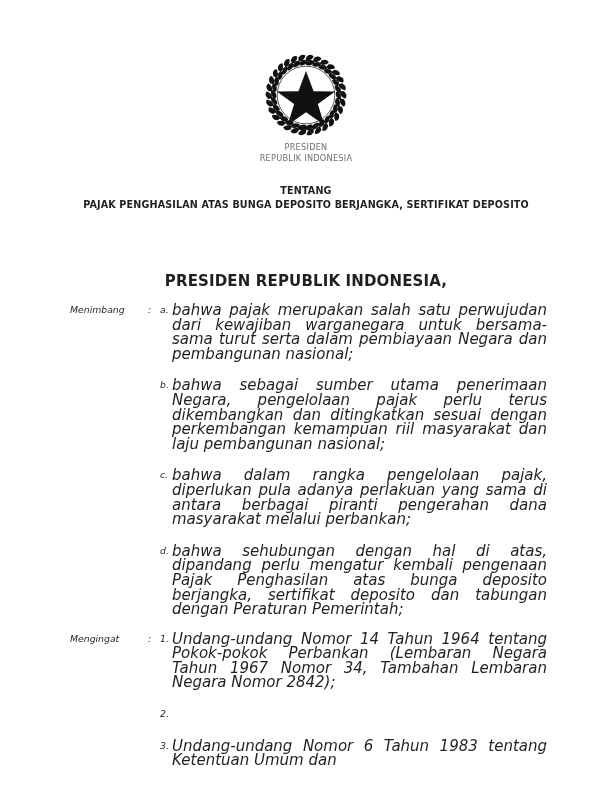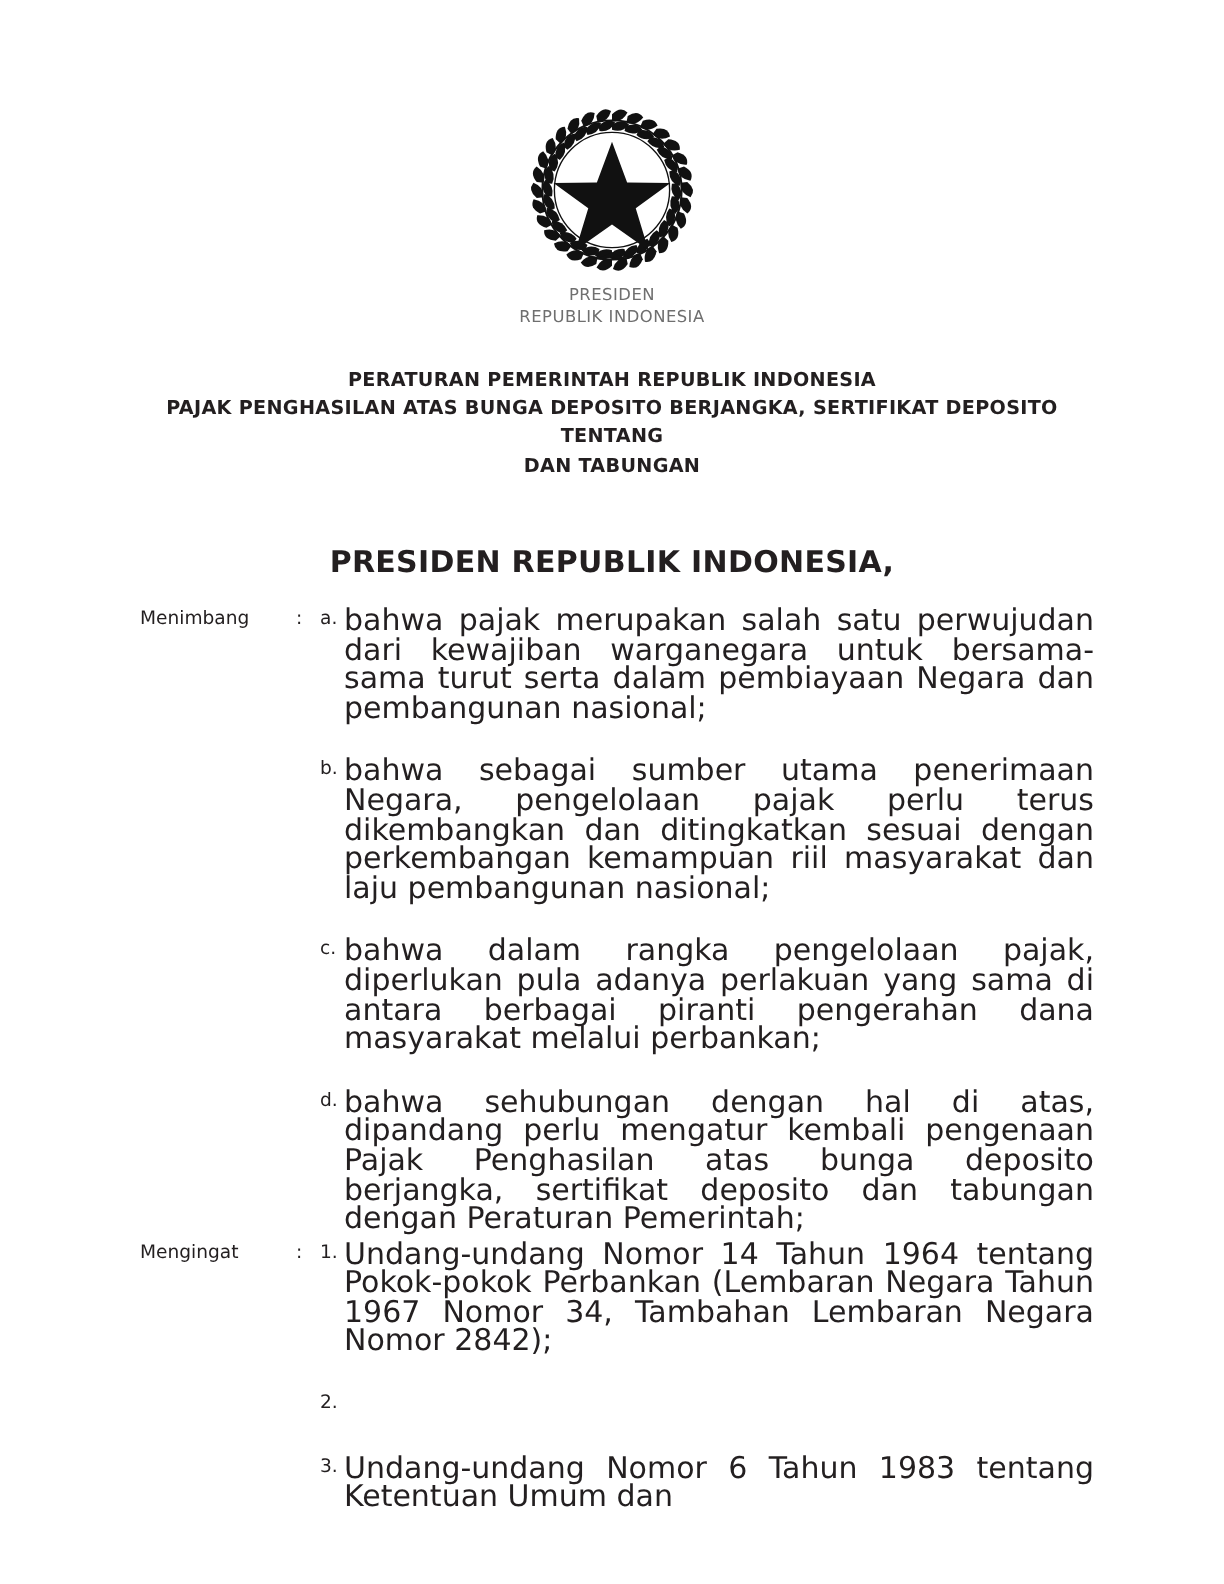--- a/index.html
+++ b/index.html
@@ -76,20 +76,21 @@
     letter-spacing: 0.15px;
     color: #231f20;
   }
 
   
   .clauses {
     position: absolute;
     left: 0;
     top: 303px;
     width: 560px;
+    font-style: italic;
   }
   .clause-group { position: relative; }
 
   .clause-row {
     display: flex;
     align-items: flex-start;
     margin-bottom: 17px;
   }
   .clause-row:last-child { margin-bottom: 0; }
 
@@ -272,24 +273,22 @@
         <path d="M50,22 L58.8,45.6 L84.0,46.0 L63.8,60.6 L71.2,85.0 L50,70.0 L28.8,85.0 L36.2,60.6 L16.0,46.0 L41.2,45.6 Z"></path>
       </g>
     </svg>
     <div class="emblem-caption">
       <div>PRESIDEN</div>
       <div>REPUBLIK INDONESIA</div>
     </div>
   </div>
 
   <div class="title-block">
-    <div class="title-line">PERATURAN PEMERINTAH REPUBLIK INDONESIA</div>
+    <div class="title-line">TENTANG</div>
     <div class="title-line">PAJAK PENGHASILAN ATAS BUNGA DEPOSITO BERJANGKA, SERTIFIKAT DEPOSITO</div>
-    <div class="title-line">TENTANG</div>
-    <div class="title-line">DAN TABUNGAN</div>
   </div>
 
   <div class="subheading">PRESIDEN REPUBLIK INDONESIA,</div>
 
   <div class="clauses">
 
     <div class="clause-group">
       <div class="clause-row">
         <div class="lbl-col">Menimbang</div>
         <div class="colon-col">:</div>
@@ -309,21 +308,21 @@
         <div class="body-col">bahwa dalam rangka pengelolaan pajak, diperlukan pula adanya perlakuan yang sama di antara berbagai piranti pengerahan dana masyarakat melalui perbankan;</div>
       </div>
       <div class="clause-row">
         <div class="lbl-col"></div>
         <div class="colon-col"></div>
         <div class="marker-col">d.</div>
         <div class="body-col">bahwa sehubungan dengan hal di atas, dipandang perlu mengatur kembali pengenaan Pajak Penghasilan atas bunga deposito berjangka, sertifikat deposito dan tabungan dengan Peraturan Pemerintah;</div>
       </div>
     </div>
 
-    <div class="clause-group" style="margin-top:3px;">
+    <div class="clause-group" style="margin-top:15px;">
       <div class="clause-row">
         <div class="lbl-col">Mengingat</div>
         <div class="colon-col">:</div>
         <div class="marker-col">1.</div>
         <div class="body-col">Undang-undang Nomor 14 Tahun 1964 tentang Pokok-pokok Perbankan (Lembaran Negara Tahun 1967 Nomor 34, Tambahan Lembaran Negara Nomor 2842);</div>
       </div>
       <div class="clause-row">
         <div class="lbl-col"></div>
         <div class="colon-col"></div>
         <div class="marker-col">2.</div>

